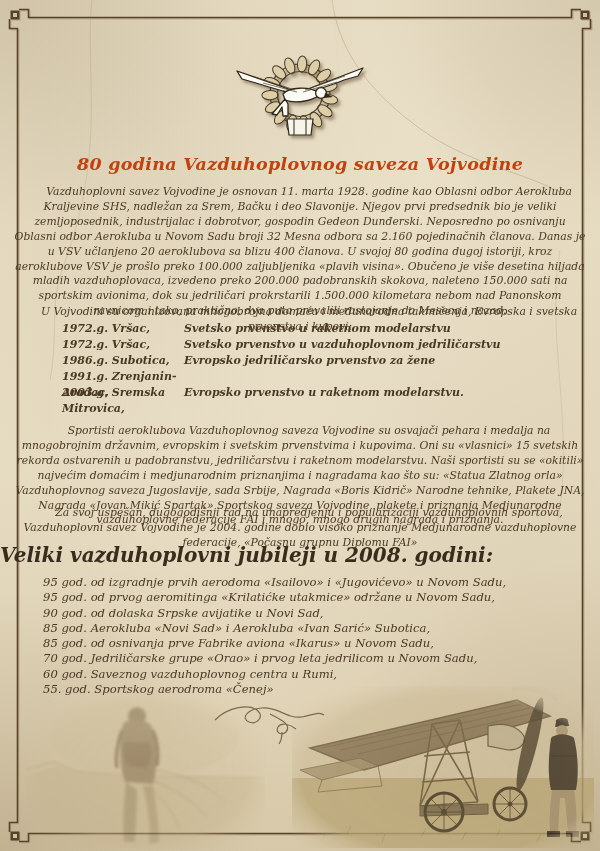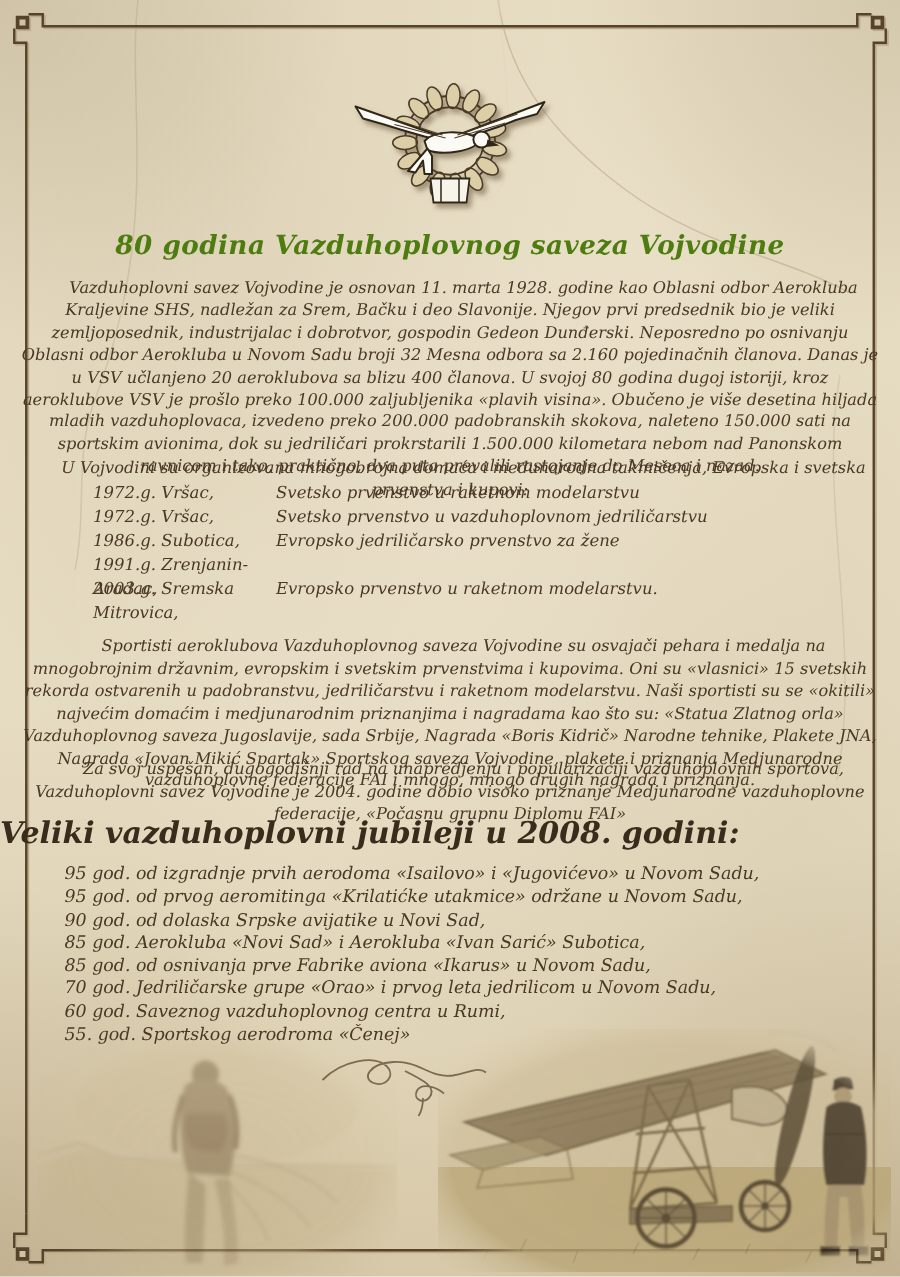--- a/index.html
+++ b/index.html
@@ -19,28 +19,28 @@
   }
   .abs{position:absolute;}
   .center-x{left:50%;transform:translateX(-50%);}
   .para{
     width:574px;left:13px;text-align:center;
     font-style:italic;font-size:10.8px;line-height:14.9px;color:#4a3826;
   }
   .indent{text-indent:18px;}
   h1.title{
     margin:0;width:100%;text-align:center;
-    font-size:17.5px;font-weight:bold;font-style:italic;color:#4d7c0f;
+    font-size:17.5px;font-weight:bold;font-style:italic;color:#c2410c;
     letter-spacing:.3px;
   }
   h2.jub-head{
     margin:0;width:100%;text-align:left;
     font-size:20px;font-weight:bold;font-style:italic;color:#3a2c1c;
   }
-  .champ{left:62px;width:520px;}
+  .champ{left:62px;width:520px;font-weight:bold;}
   .champ-row{display:flex;height:16.1px;font-style:italic;font-size:11px;line-height:16.1px;}
   .champ-year{width:122px;flex:0 0 122px;text-align:left;}
   .champ-event{flex:1;text-align:left;}
   .jub-line{width:100%;text-align:left;font-style:italic;font-size:11.6px;line-height:15.3px;padding-left:43px;}
   svg{display:block;}
 </style>
 </head>
 <body>
 
 <svg class="abs" style="left:0;top:0;" width="600" height="851" viewBox="0 0 600 851">

